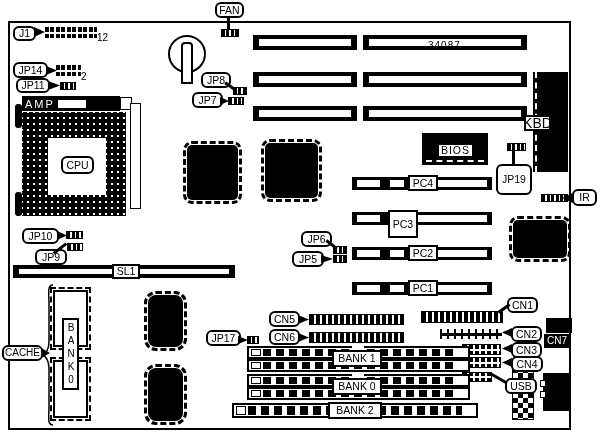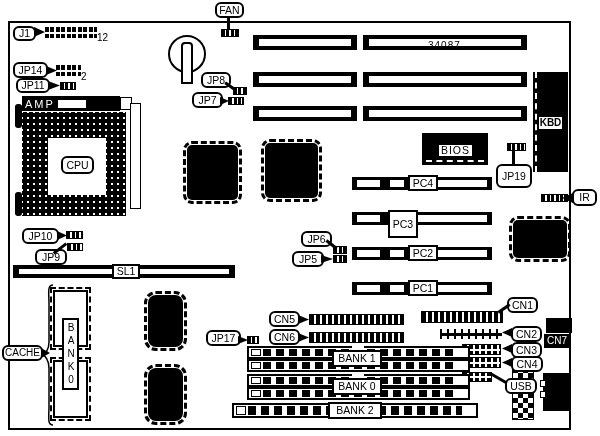--- a/index.html
+++ b/index.html
@@ -160,32 +160,32 @@
 
   <div class="isa" style="left:253px; top:35px; width:104px; height:15px;"></div>
   <div class="isa" style="left:363px; top:35px; width:164px; height:15px;"></div>
   <div class="isa" style="left:253px; top:72px; width:104px; height:15px;"></div>
   <div class="isa" style="left:363px; top:72px; width:164px; height:15px;"></div>
   <div class="isa" style="left:253px; top:106px; width:104px; height:15px;"></div>
   <div class="isa" style="left:363px; top:106px; width:164px; height:15px;"></div>
   <div class="smalltext" style="left:428px; top:41px; letter-spacing:1px;">34087</div>
 
   <div class="kbdbox" style="left:533px; top:72px; width:35px; height:100px;"></div>
-  <div class="tag" style="left:537px; top:115px; width:27px; height:16px; font-size:10px;font-weight:bold;">
+  <div class="tag" style="left:524px; top:115px; width:27px; height:16px; font-size:14px;">
       <span>KBD</span>
     </div>
 
   <div class="biosbox" style="left:422px; top:133px; width:66px; height:32px;"></div>
   <div class="tag" style="left:437px; top:143px; width:37px; height:15px; letter-spacing:1px;">
       <span>BIOS</span>
     </div>
 
   <div class="jmp" style="left:507px; top:143px; width:19px; height:8px;"></div>
   <div class="bar" style="left:512px; top:151px; width:3px; height:14px;"></div>
-  <div class="callout" style="left:496px; top:164px; width:36px; height:24px;">
+  <div class="callout" style="left:496px; top:164px; width:36px; height:31px;">
       <span>JP19</span>
     </div>
 
   <div class="jmp" style="left:541px; top:194px; width:27px; height:8px;"></div>
   <div class="al" style="left:562px; top:193px; width:11px; height:10px;"></div>
   <div class="callout" style="left:572px; top:189px; width:25px; height:17px;">
       <span>IR</span>
     </div>
 
   <div class="qfp" style="left:513px; top:220px; width:54px; height:38px;"></div>

